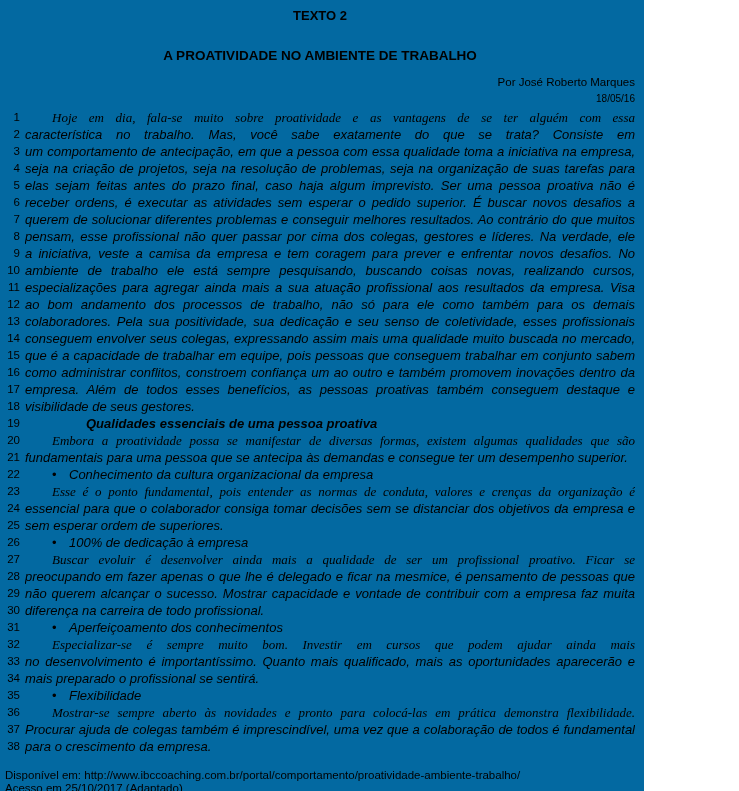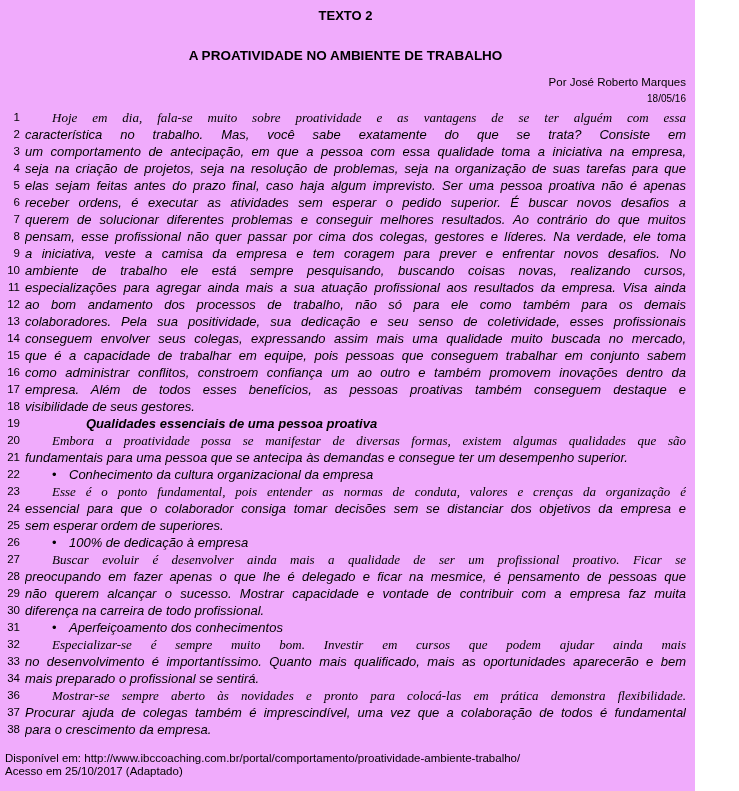--- a/index.html
+++ b/index.html
@@ -1,19 +1,19 @@
 <!DOCTYPE html>
 <html lang="pt"><head>
 <meta charset="utf-8">
 <style>
   html,body { margin:0; padding:0; background:#ffffff; }
   .doc {
     position:relative;
-    width:695px; height:791px;
-    background:#f0abfc; color:#000000;
+    width:644px; height:791px;
+    background:#0369a1; color:#000000;
     font-family:"Liberation Sans", sans-serif;
     box-sizing:border-box;
     padding:5px 9px 0 5px;
     overflow:hidden;
   }
   .title    { text-align:center; font-weight:bold; font-size:13px;   line-height:17px; margin-top:2px; }
   .subtitle { text-align:center; font-weight:bold; font-size:13.5px; line-height:17px; margin-top:23px; }
   .byline   { text-align:right; font-size:11.5px; line-height:13px; margin-top:12px; }
   .dateline { text-align:right; font-size:10px; line-height:13px; margin-top:3px; }
   .body-block { margin-top:4px; }
@@ -167,20 +167,24 @@
       </div>
       <div class="line">
         <div class="num">33</div>
         <div class="txt justify">no desenvolvimento é importantíssimo. Quanto mais qualificado, mais as oportunidades aparecerão e bem</div>
       </div>
       <div class="line">
         <div class="num">34</div>
         <div class="txt">mais preparado o profissional se sentirá.</div>
       </div>
       <div class="line">
+        <div class="num">35</div>
+        <div class="txt bullet"><span class="bullet-marker">•</span><span>Flexibilidade</span></div>
+      </div>
+      <div class="line">
         <div class="num">36</div>
         <div class="txt justify first">Mostrar-se sempre aberto às novidades e pronto para colocá-las em prática demonstra flexibilidade.</div>
       </div>
       <div class="line">
         <div class="num">37</div>
         <div class="txt justify">Procurar ajuda de colegas também é imprescindível, uma vez que a colaboração de todos é fundamental</div>
       </div>
       <div class="line">
         <div class="num">38</div>
         <div class="txt">para o crescimento da empresa.</div>

